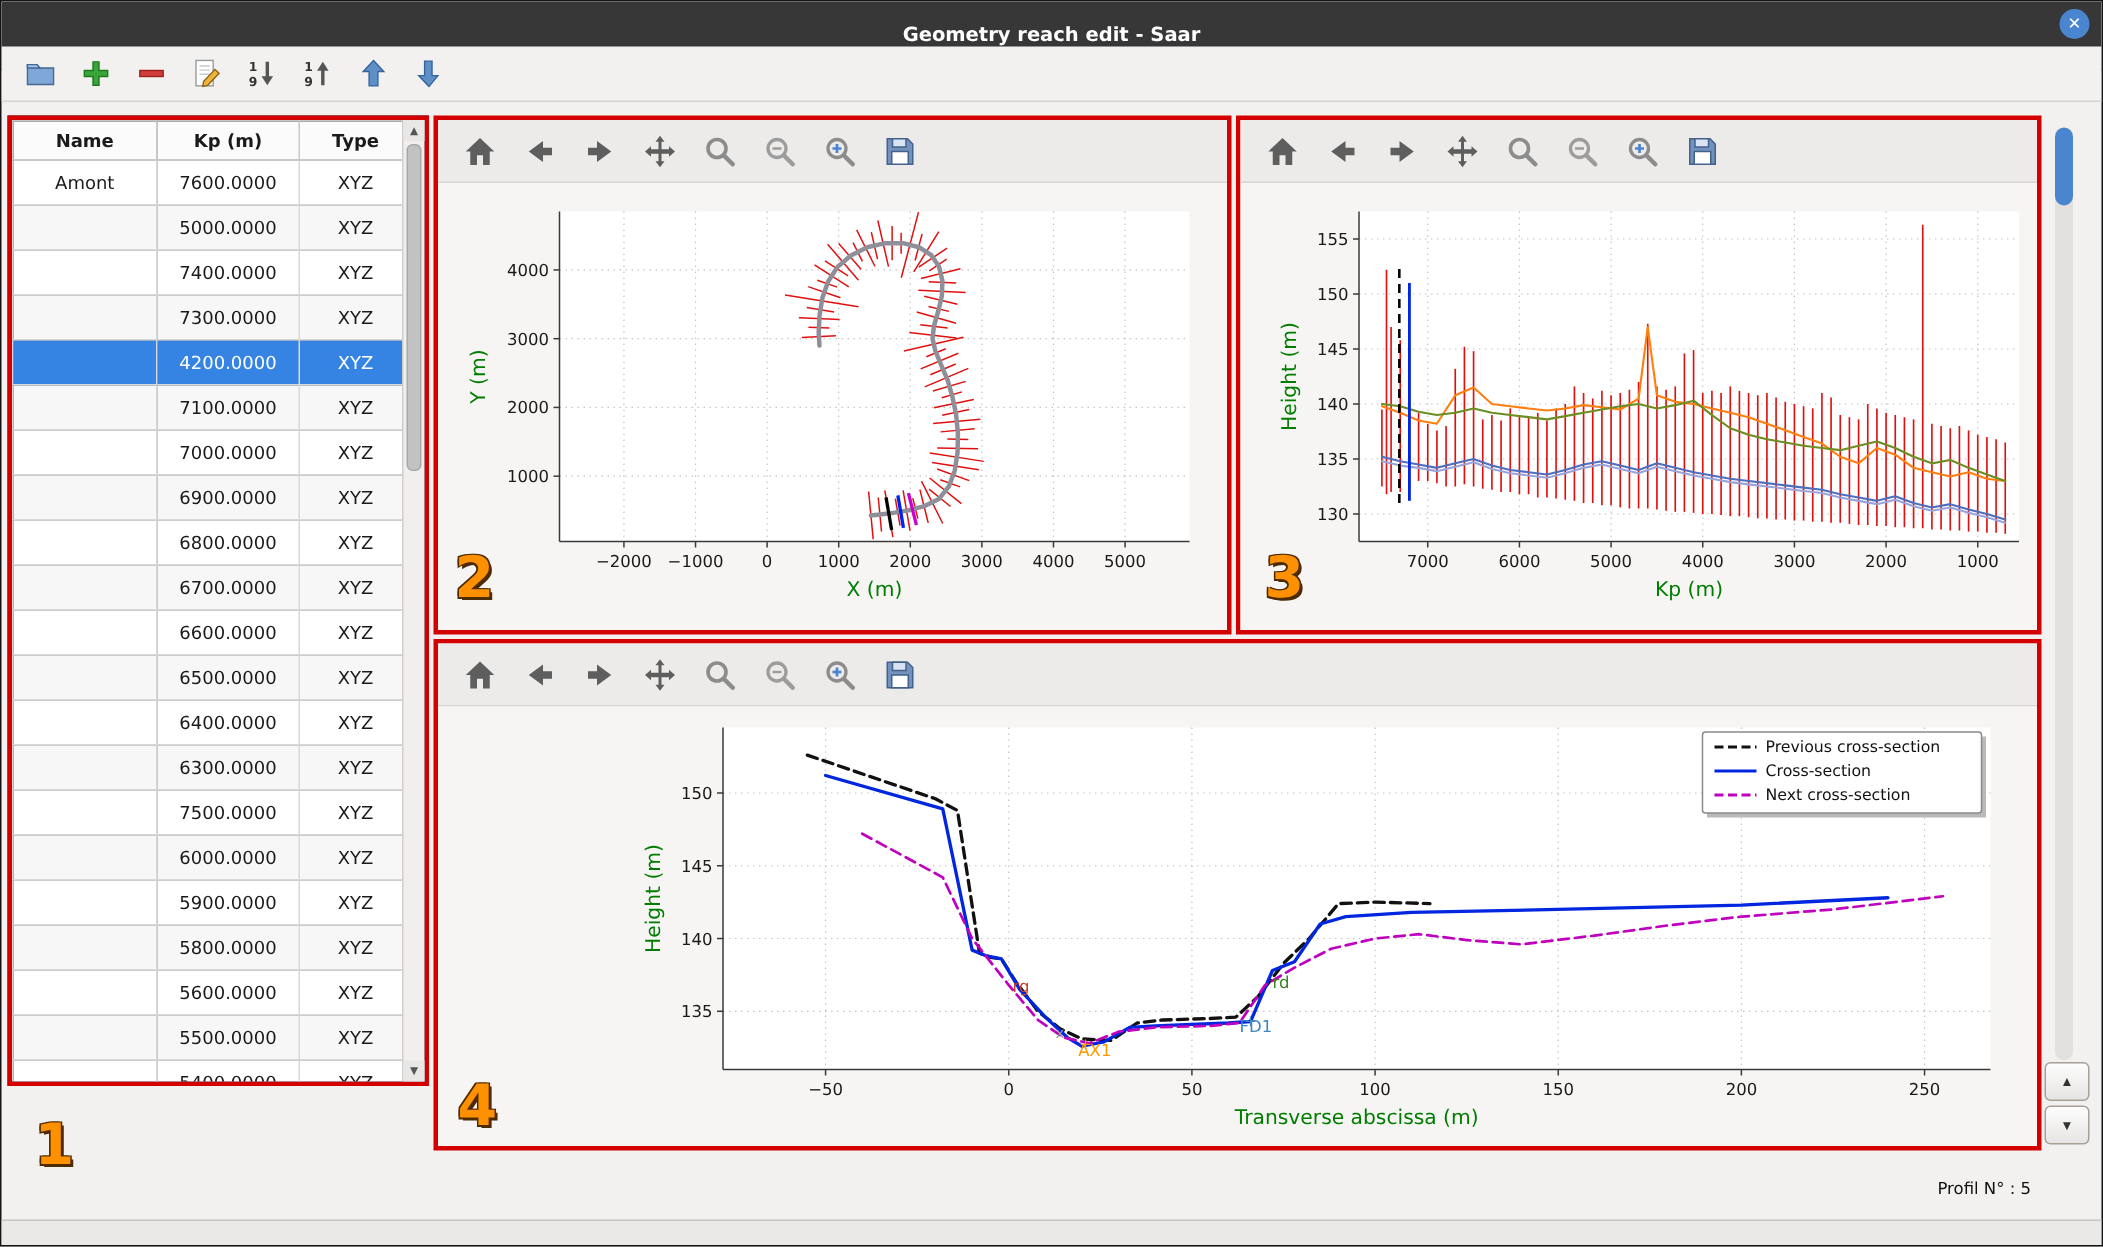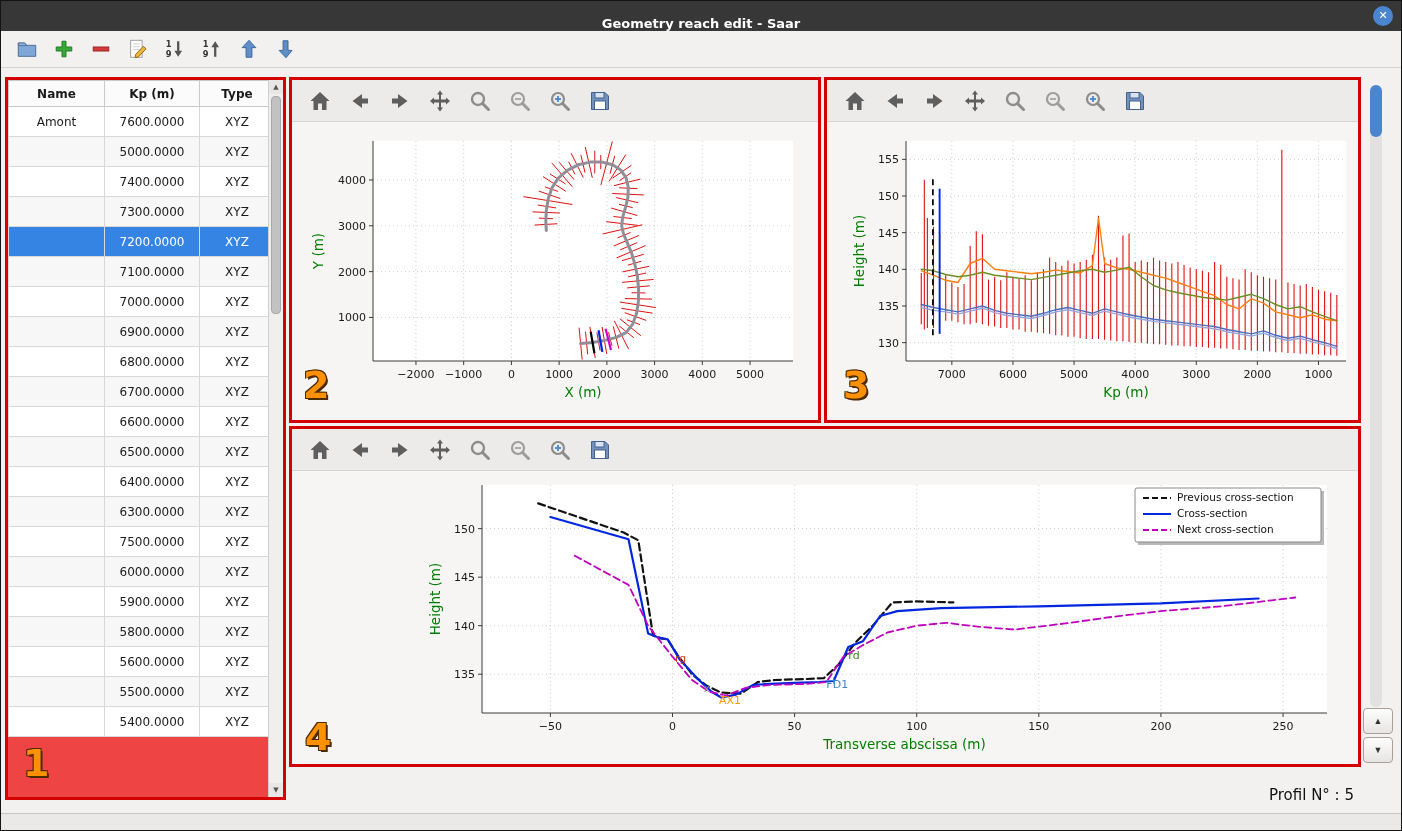--- a/index.html
+++ b/index.html
@@ -15,21 +15,21 @@
   .titlebar .title{color:#ffffff;font-size:13px;font-weight:bold;}
   .close-btn{position:absolute;right:8px;top:5px;width:20px;height:20px;border-radius:50%;
     background:#4a86cf;color:#fff;font-size:11px;line-height:20px;text-align:center;cursor:pointer;}
   
   .toolbar{position:absolute;top:30px;left:0;right:0;height:37px;background:#f2f1f0;
     border-bottom:1px solid #d5d2cf;display:flex;align-items:center;gap:9px;padding-left:12px;}
   .tb-btn{width:28px;height:28px;display:flex;align-items:center;justify-content:center;
     background:transparent;border:none;padding:0;cursor:pointer;}
   
   .rpanel{position:absolute;border:3px solid #d40000;background:#f6f5f3;}
-  #panel1{left:4px;top:76px;width:281px;height:723px;background:#ef4444;}
+  #panel1{left:4px;top:76px;width:281px;height:647px;background:#0f172a;}
   #panel2{left:288px;top:76px;width:532px;height:346px;}
   #panel3{left:823px;top:76px;width:537px;height:346px;}
   #panel4{left:288px;top:425px;width:1072px;height:341px;}
   
   .mpl-toolbar{height:42px;background:#edebe9;border-bottom:1px solid #d8d5d2;
     display:flex;align-items:center;gap:8px;padding-left:12px;}
   .mpl-btn{width:32px;height:32px;display:flex;align-items:center;justify-content:center;
     background:transparent;border:none;padding:0;cursor:pointer;}
   svg.plot{display:block;background:#f6f5f3;}
   svg text{font-family:"DejaVu Sans",sans-serif;}
@@ -48,21 +48,21 @@
     border:1px solid #a8a8a8;border-radius:4px;cursor:pointer;}
   
   #right-slider{position:absolute;left:1369px;top:84px;width:12px;height:622px;background:#e3e1df;border-radius:6px;cursor:pointer;}
   #slider-thumb{position:absolute;left:0;top:0;width:12px;height:52px;background:#4a86cf;border-radius:6px;cursor:pointer;}
   .nav-btn{position:absolute;left:1362px;width:30px;height:26px;background:linear-gradient(#fdfdfd,#e7e5e3);
     border:1px solid #a89f97;border-radius:4px;font-size:9px;color:#333;display:flex;align-items:center;
     justify-content:center;padding:0;cursor:pointer;}
   #nav-up{top:707px;} #nav-down{top:736px;}
   
   .status-kp{position:absolute;right:47px;top:770px;font-size:11px;color:#111;margin-top:48px;}
-  .status-profil{position:absolute;right:47px;top:785px;font-size:15px;color:#111;}
+  .status-profil{position:absolute;right:47px;top:785px;font-size:11px;color:#111;}
   #statusbar{position:absolute;left:0;right:0;bottom:0;height:17px;background:#ebe9e7;border-top:1px solid #c8c5c2;}
   
   .pnum{position:absolute;font-size:38px;font-weight:bold;color:#ff9100;z-index:30;
     text-shadow:2px 2px 0 #4d2b00,-1px -1px 0 #4d2b00,1px -1px 0 #4d2b00,-1px 1px 0 #4d2b00;}
   #pnum1{left:22px;top:740px;}
   #pnum2{left:302px;top:362px;}
   #pnum3{left:842px;top:362px;}
   #pnum4{left:304px;top:714px;}
 </style>
 </head>
@@ -160,21 +160,21 @@
               <td>7400.0000</td>
               <td>XYZ</td>
             </tr>
             <tr>
               <td></td>
               <td>7300.0000</td>
               <td>XYZ</td>
             </tr>
             <tr class="sel">
               <td></td>
-              <td>7200.0000</td>
+              <td>4200.0000</td>
               <td>XYZ</td>
             </tr>
             <tr>
               <td></td>
               <td>7100.0000</td>
               <td>XYZ</td>
             </tr>
             <tr>
               <td></td>
               <td>7000.0000</td>

